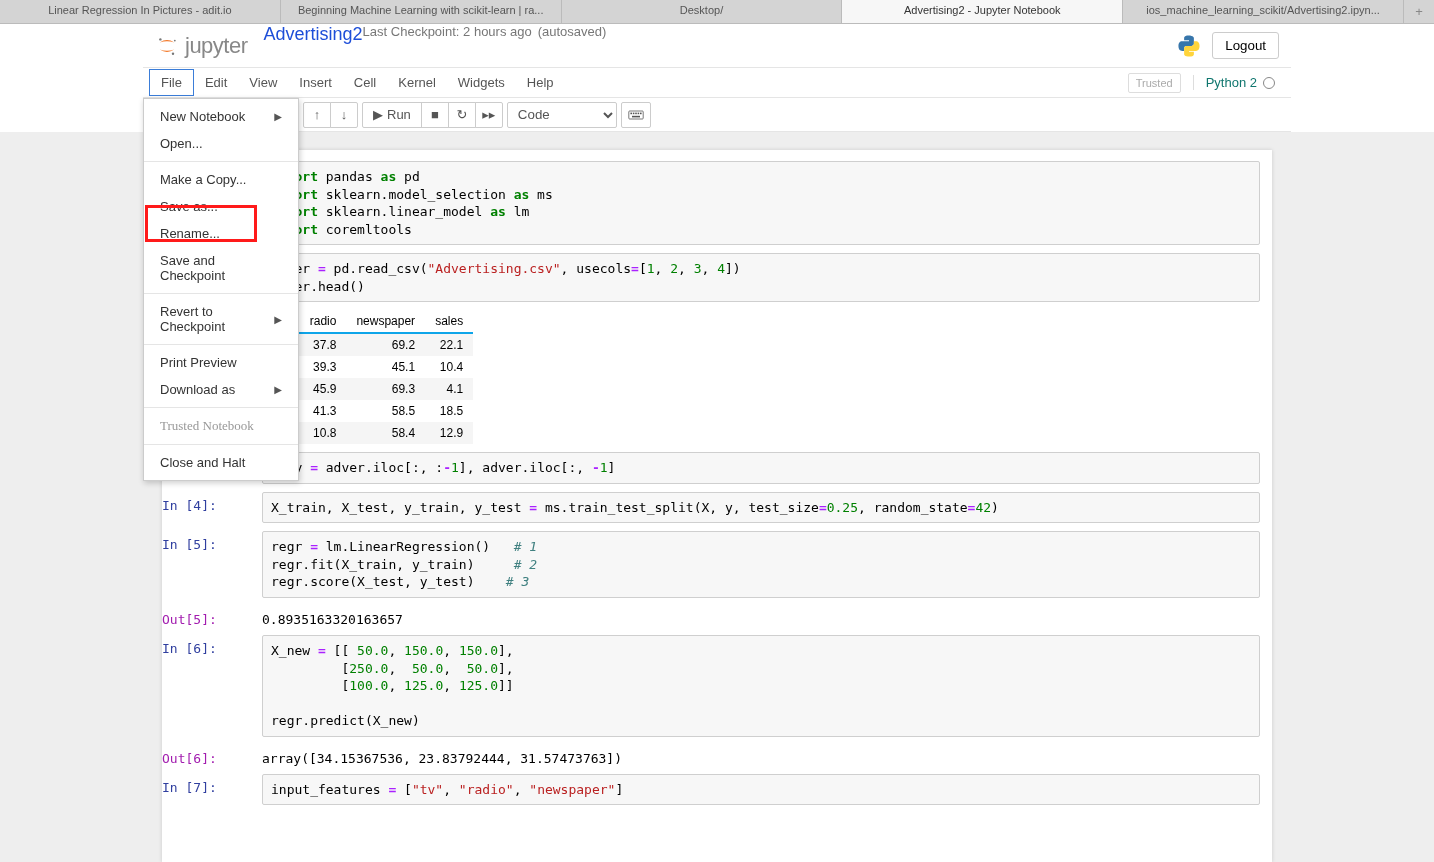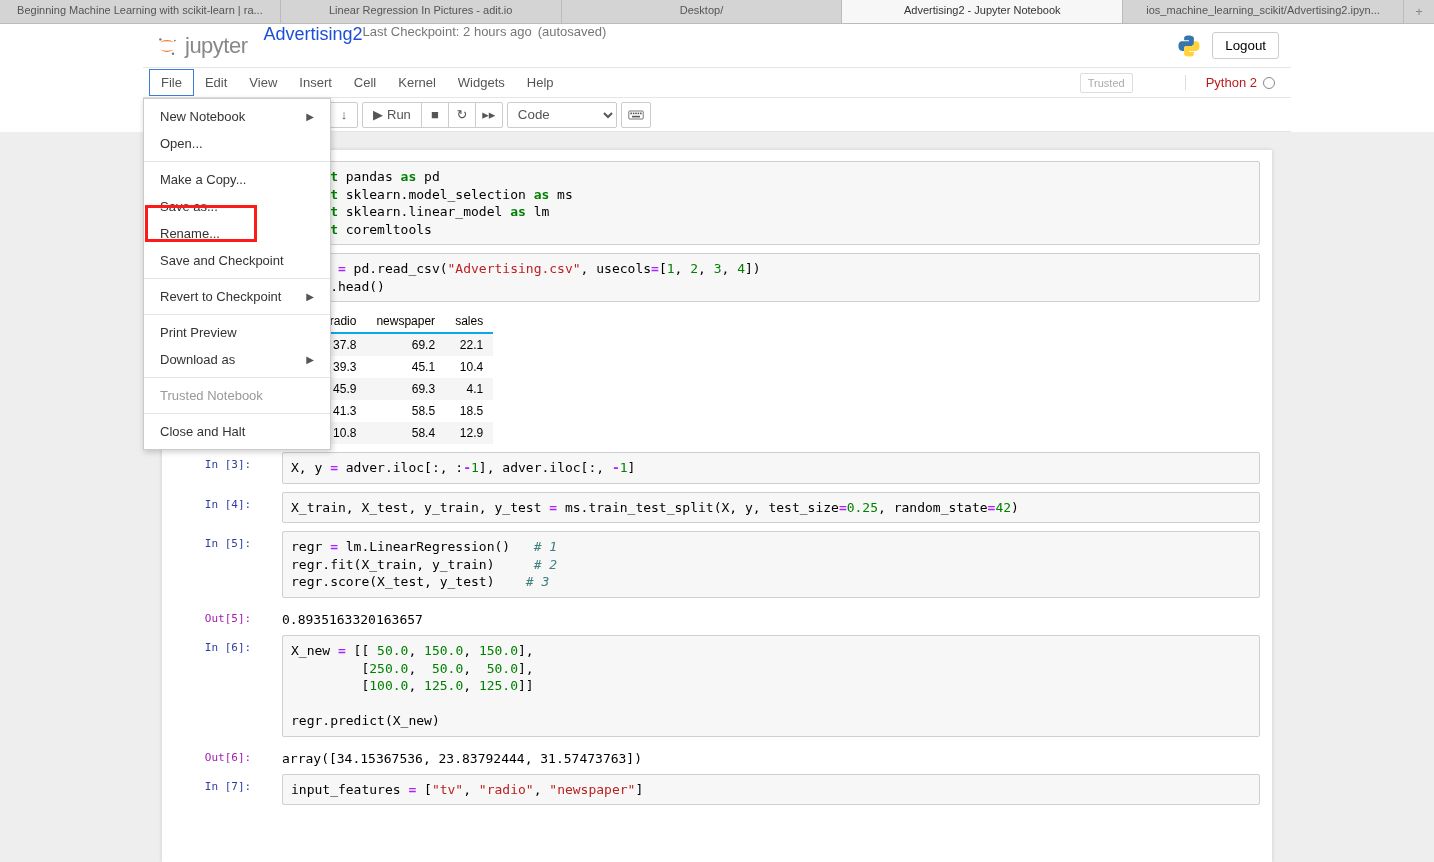--- a/index.html
+++ b/index.html
@@ -22,76 +22,76 @@
 .header-right { margin-left:auto; display:flex; gap:10px; align-items:center;}
 .py-icon { width:26px; height:26px; }
 .logout { border:1px solid #ccc; border-radius:3px; padding:5px 12px; background:#fff; cursor:pointer; }
 
 
 .menubar { height:30px; display:flex; align-items:center; padding:0 6px; border-bottom:1px solid #e5e5e5; background: #fff;}
 .menubar .menu { padding:5px 11px; color:#555; cursor:pointer; }
 .menubar .menu.open { border:1.5px solid #3b7dd8; background:#fff; }
 .menubar-right { margin-left:auto; display:flex; align-items:center; gap:12px; padding-right:10px;}
 .trusted { border:1px solid #ddd; color:#aaa; font-size:11px; padding:3px 7px; border-radius:2px; }
-.kernel-ind { display:flex; align-items:center; gap:6px; color:#b91c1c; border-left:1px solid #ddd; padding-left:20px;margin-left:40px;}
+.kernel-ind { display:flex; align-items:center; gap:6px; color:#0f766e; border-left:1px solid #ddd; padding-left:12px;}
 .kernel-dot { width:12px; height:12px; border:1px solid #888; border-radius:50%; }
 
 
 .toolbar { height:34px; display:flex; align-items:center; gap:4px; padding:3px 8px; border-bottom:1px solid #e5e5e5;}
 .tb-btn { border:1px solid #ccc; background:#fff; border-radius:2px; height:26px; min-width:28px; display:flex; align-items:center; justify-content:center; cursor:pointer; padding:0 6px; color:#555;}
 .tb-group { display:flex; }
 .tb-group .tb-btn { border-radius:0; margin-left:-1px;}
 .tb-group .tb-btn:first-child{ border-radius:2px 0 0 2px; margin-left:0;}
 .tb-group .tb-btn:last-child{ border-radius:0 2px 2px 0;}
 .run-btn { gap:4px; padding:0 10px;}
 .cell-type { height:26px; border:1px solid #ccc; border-radius:2px; background:#fff; width:110px; padding:0 6px; color:#555;}
 
 
 .notebook-shell { background:#eee; height: calc(862px - 24px - 44px - 30px - 34px); overflow:hidden; display:flex; justify-content:center;}
 .notebook { background:#fff; width:1110px; margin-top:18px; box-shadow:0 0 4px rgba(0,0,0,0.15); padding:6px 0 20px 0;}
 
 
 .cell { display:flex; padding:3px 12px 3px 0; margin:2px 0;}
-.prompt { width:100px; text-align:center; padding:6px 8px 0 0; font-family: Menlo, Monaco, monospace; font-size:11px; flex:none;margin-left:20px;}
+.prompt { width:100px; text-align:left; padding:6px 8px 0 0; font-family: Menlo, Monaco, monospace; font-size:13px; flex:none;}
 .in-prompt { color:#303F9F; }
 .out-prompt { color:#a21caf; }
 .cell-body { flex:1; }
 .code-box { border:1px solid #cfcfcf; border-radius:2px; background:#f7f7f7; padding:6px 8px; font-family: Menlo, Monaco, monospace; font-size:13px; line-height:1.35; white-space:pre; overflow:hidden;}
 .out-text { font-family: Menlo, Monaco, monospace; font-size:13px; padding:6px 0 0 0;}
 
 
 table.df { border-collapse:collapse; font-size:12px; margin-left: -40px;}
 table.df th, table.df td { padding:4px 10px; text-align:right; }
 table.df thead th { border-bottom:2px solid #0ea5e9; font-weight:400;}
 table.df tbody th { font-weight:600; border-right:0; }
 table.df tbody tr:nth-child(odd){ background:#f5f5f5;}
 .idx-col { border-right:1px solid #333 !important; }
 
 
 .kw{color:#008000;font-weight:bold;} .str{color:#BA2121;} .num{color:#008000;} .cmt{color:#408080;font-style:italic;} .op{color:#AA22FF;font-weight:bold;}
 
 
-.file-menu { position:absolute; left:143px; top:98px; width:188px; background:#fff; border:1px solid #ccc; box-shadow:1px 2px 6px rgba(0,0,0,0.2); z-index:50; padding:4px 0;}
+.file-menu { position:absolute; left:143px; top:98px; width:156px; background:#fff; border:1px solid #ccc; box-shadow:1px 2px 6px rgba(0,0,0,0.2); z-index:50; padding:4px 0;}
 .file-menu .item { padding:6px 16px; color:#333; cursor:pointer; display:flex; justify-content:space-between; align-items:center;}
-.file-menu .item.disabled { color:#999; }
+.file-menu .item.disabled { color:#999;font-family:Liberation Serif, serif; }
 .file-menu hr { border:none; border-top:1px solid #e5e5e5; margin:4px 0;}
 .submenu-arrow{ font-size:10px; color:#555;}
 
 .highlight-rect { position:absolute; border:3px solid #ff1a1a; left:145px; top:205px; width:112px; height:37px; z-index:60; pointer-events:none;}
 
 .page { width:1434px; height:862px; position:relative; margin:0 auto; overflow:hidden;}
 .content-wrap { margin:0 143px; }
 </style>
 </head>
 <body>
 <div class="page">
 
 <div class="browser-tabs">
+  <div class="browser-tab">Linear Regression In Pictures - adit.io</div>
   <div class="browser-tab">Beginning Machine Learning with scikit-learn | ra...</div>
-  <div class="browser-tab">Linear Regression In Pictures - adit.io</div>
   <div class="browser-tab">Desktop/</div>
   <div class="browser-tab active">Advertising2 - Jupyter Notebook</div>
   <div class="browser-tab">ios_machine_learning_scikit/Advertising2.ipyn...</div>
   <div class="new-tab">+</div>
 </div>
 
 <div class="content-wrap">
 
 <div class="header">
   <div class="logo">

